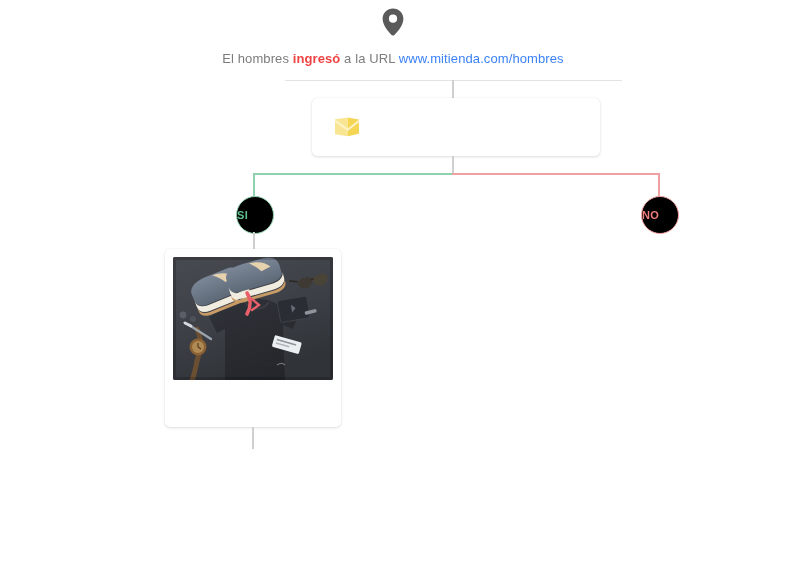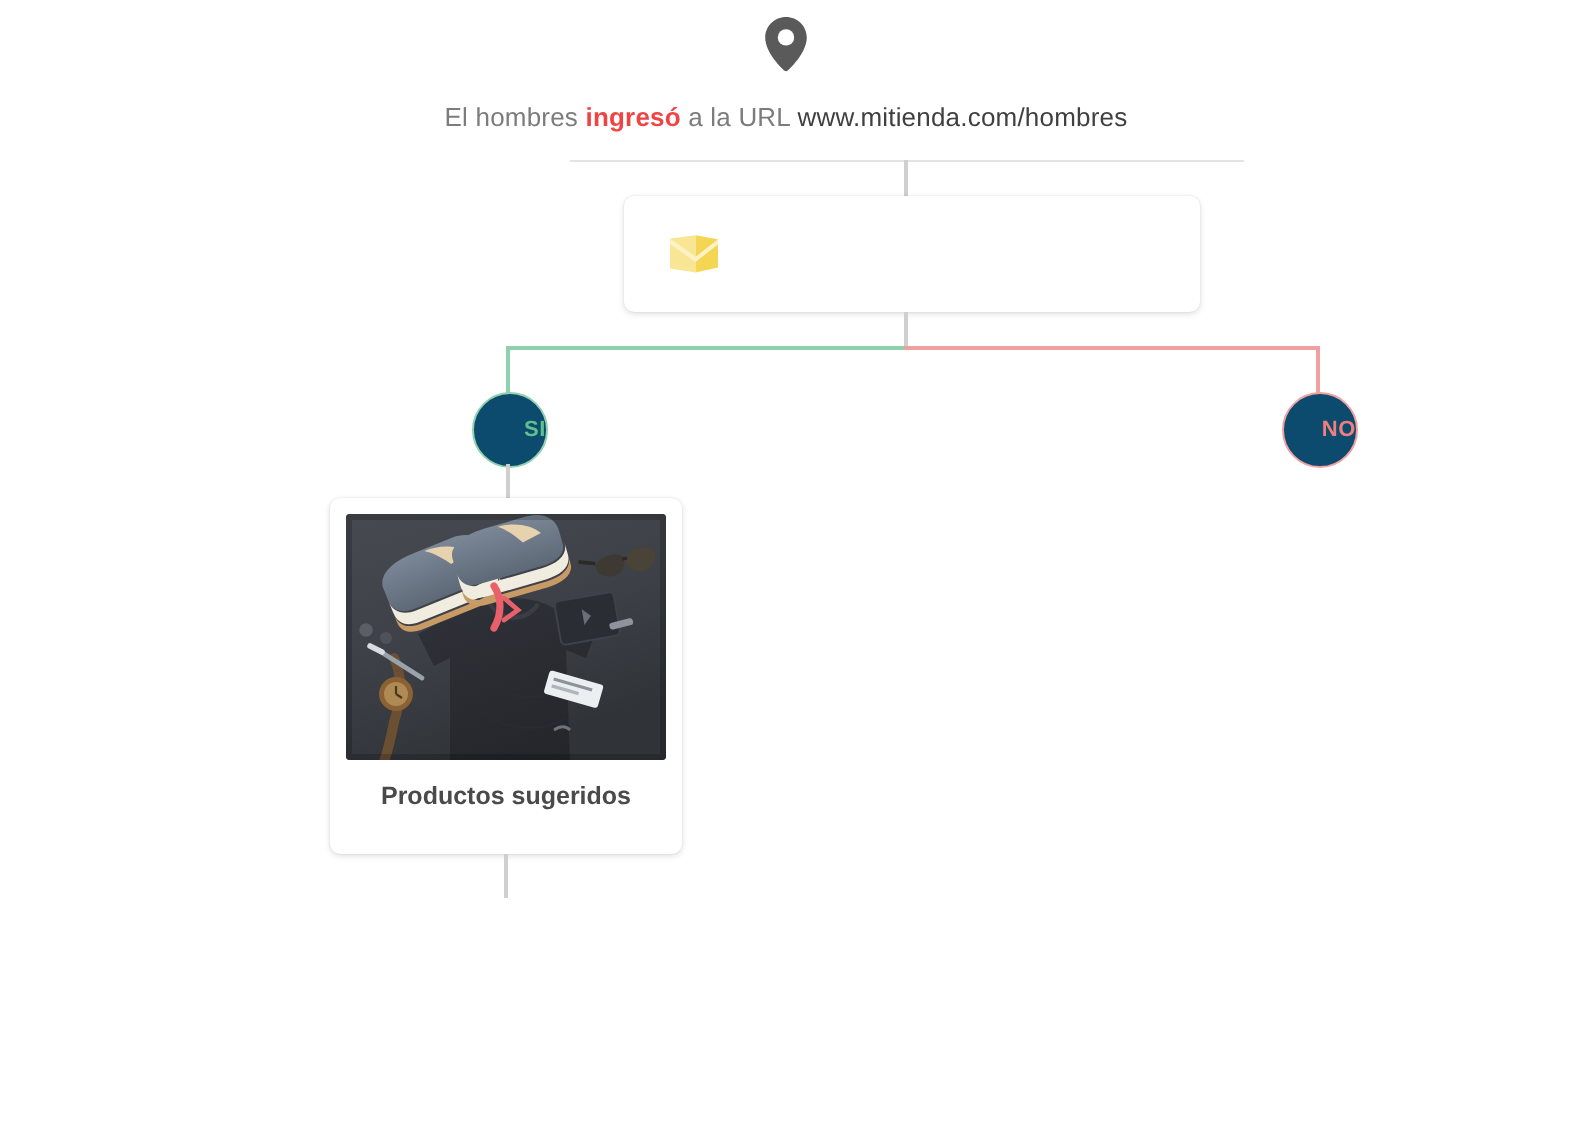--- a/index.html
+++ b/index.html
@@ -48,21 +48,21 @@
     position: absolute;
     left: 0;
     top: 51px;
     width: 786px;
     text-align: center;
     font-size: 13px;
     color: #7c7c7c;
     letter-spacing: .1px;
   }
   #entry-text b { color: #ef4444; font-weight: bold; }
-  #entry-url { color: #404040; }
+  #entry-url { color: #3b82f6; }
 
   #header-rule {
     position: absolute;
     left: 285px;
     top: 80px;
     width: 337px;
     height: 1px;
     background: #e3e3e3;
   }
 
@@ -140,24 +140,24 @@
     letter-spacing: .1px;
   }
   #card-list-text .muted { color: #a9a9a9; font-weight: normal; }
 
   
   .branch-circle {
     position: absolute;
     width: 36px;
     height: 36px;
     border-radius: 50%;
-    background: #0c4a6e;
+    background: #000000;
     display: flex;
     align-items: center;
-    justify-content: flex-end;
+    justify-content: flex-start;
     font-size: 11px;
     font-weight: bold;
     letter-spacing: .3px;
   }
   #branch-yes {
     left: 236px;
     top: 196px;
     border: 1.5px solid #8fd0ad;
     color: #5fbf8e;
   }
@@ -311,20 +311,19 @@
           <rect x="3" y="3" width="20" height="1.6" fill="#8d939b"></rect>
           <rect x="3" y="6.6" width="14" height="1.6" fill="#b0b5bb"></rect>
         </g>
 
         <path d="M104 108 C107 106 110 106 112 108" fill="none" stroke="#6e727a" stroke-width="1.4"></path>
 
         <rect x="0" y="0" width="160" height="123" fill="none" stroke="rgba(0,0,0,0.18)" stroke-width="6"></rect>
       </svg>
     </div>
     <div id="card-product-caption">
-      <div>Productos sugeridos</div>
     </div>
   </div>
 
   <div class="vline" style="left:252px; top:427px; height:22px;"></div>
 
 
 </div>
 
 </body></html>

